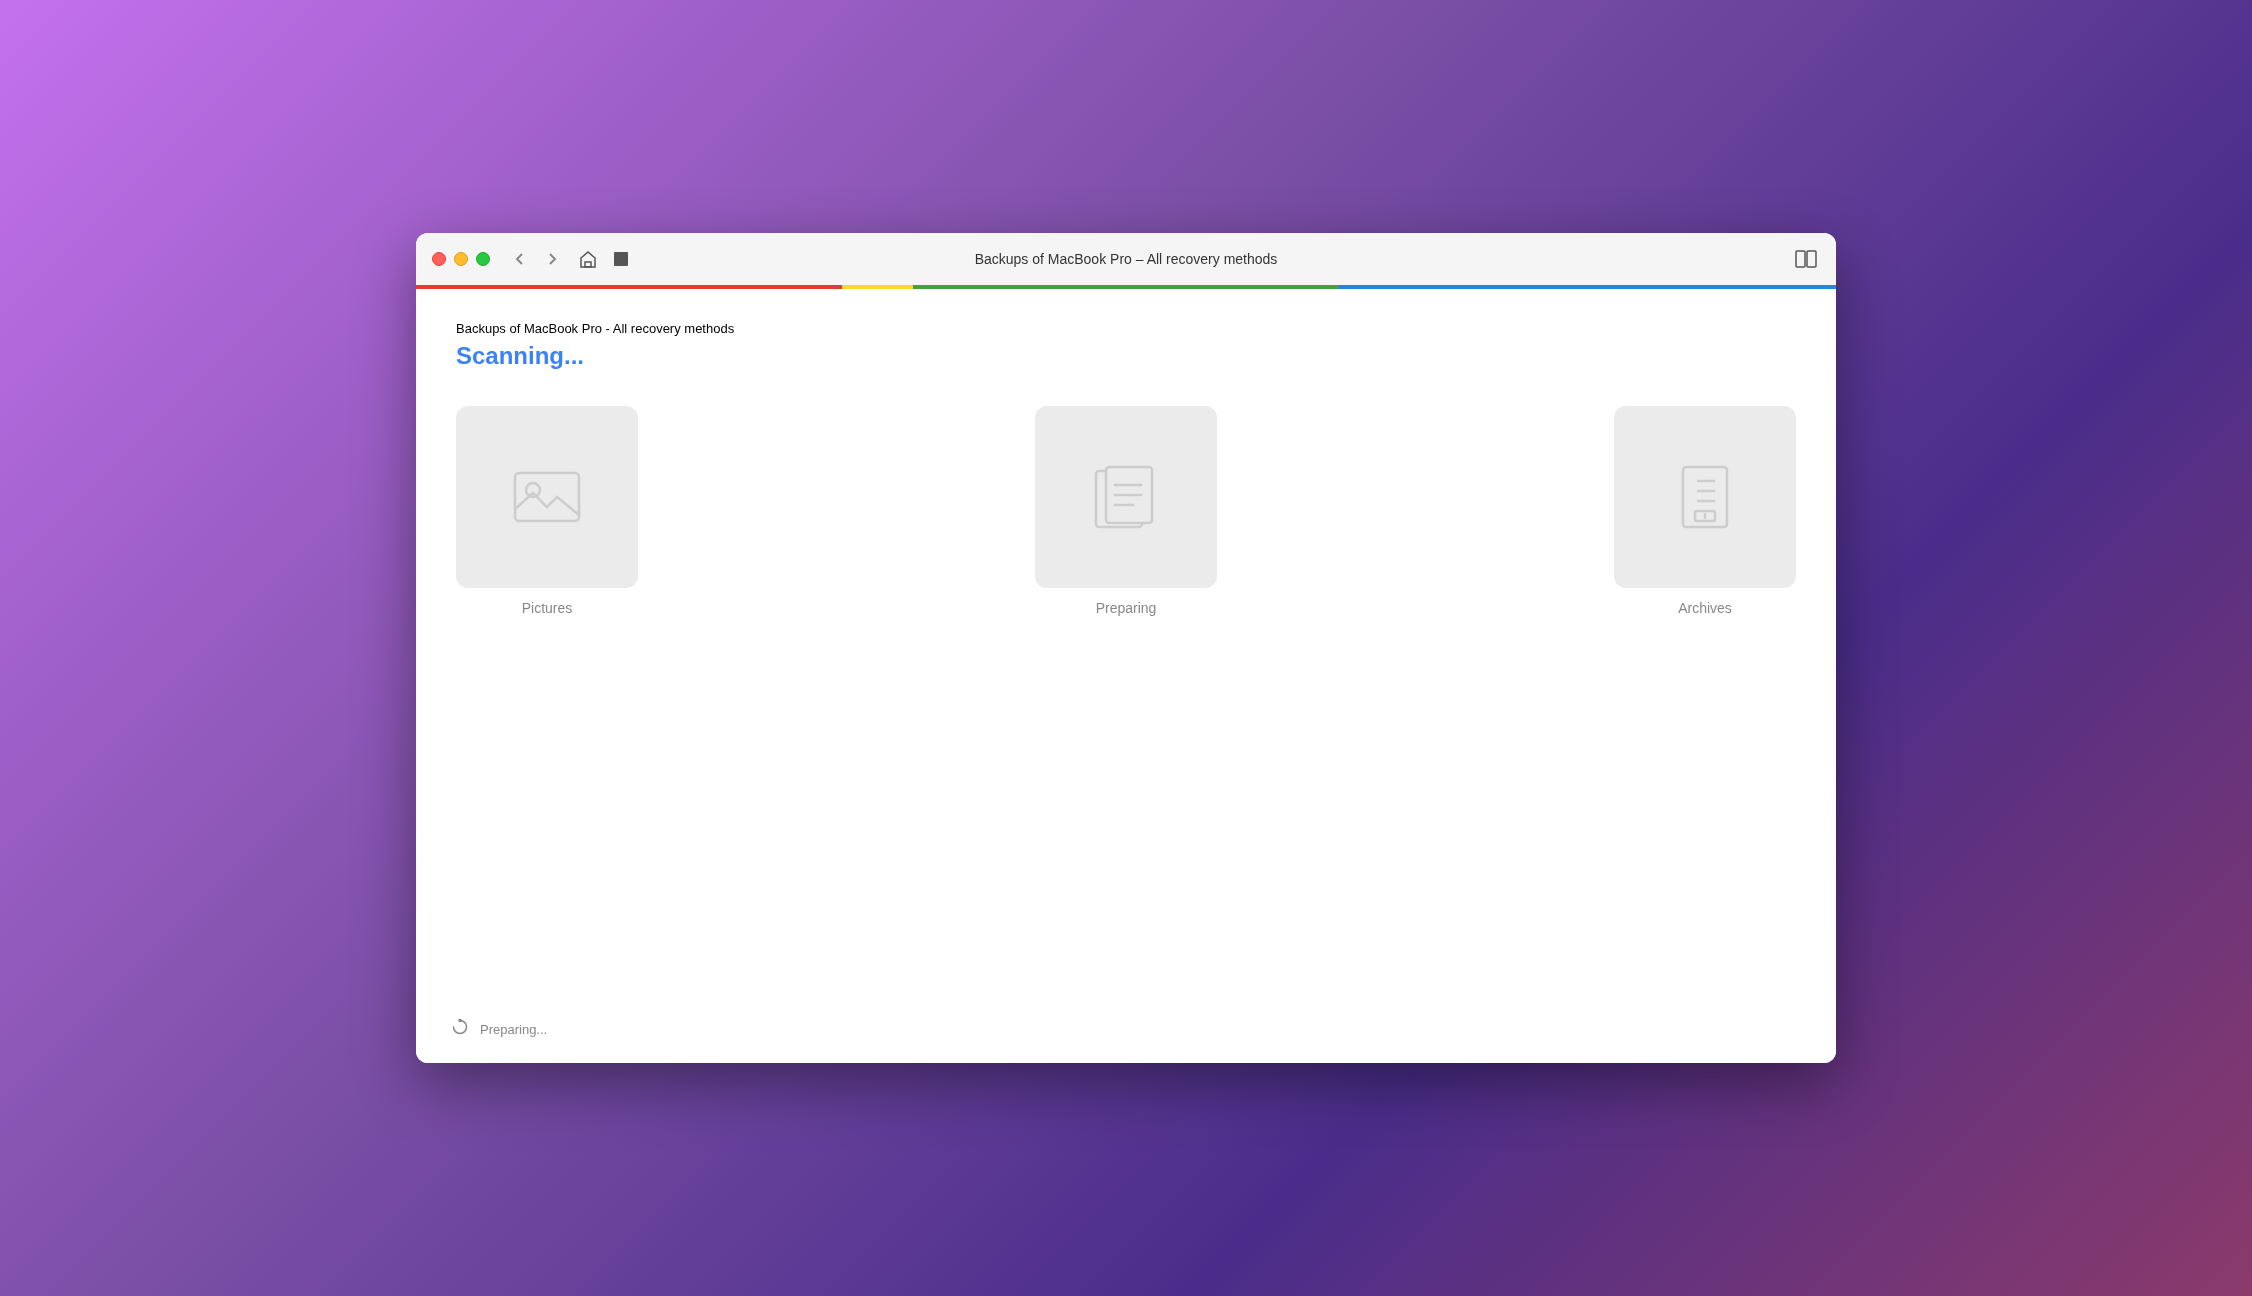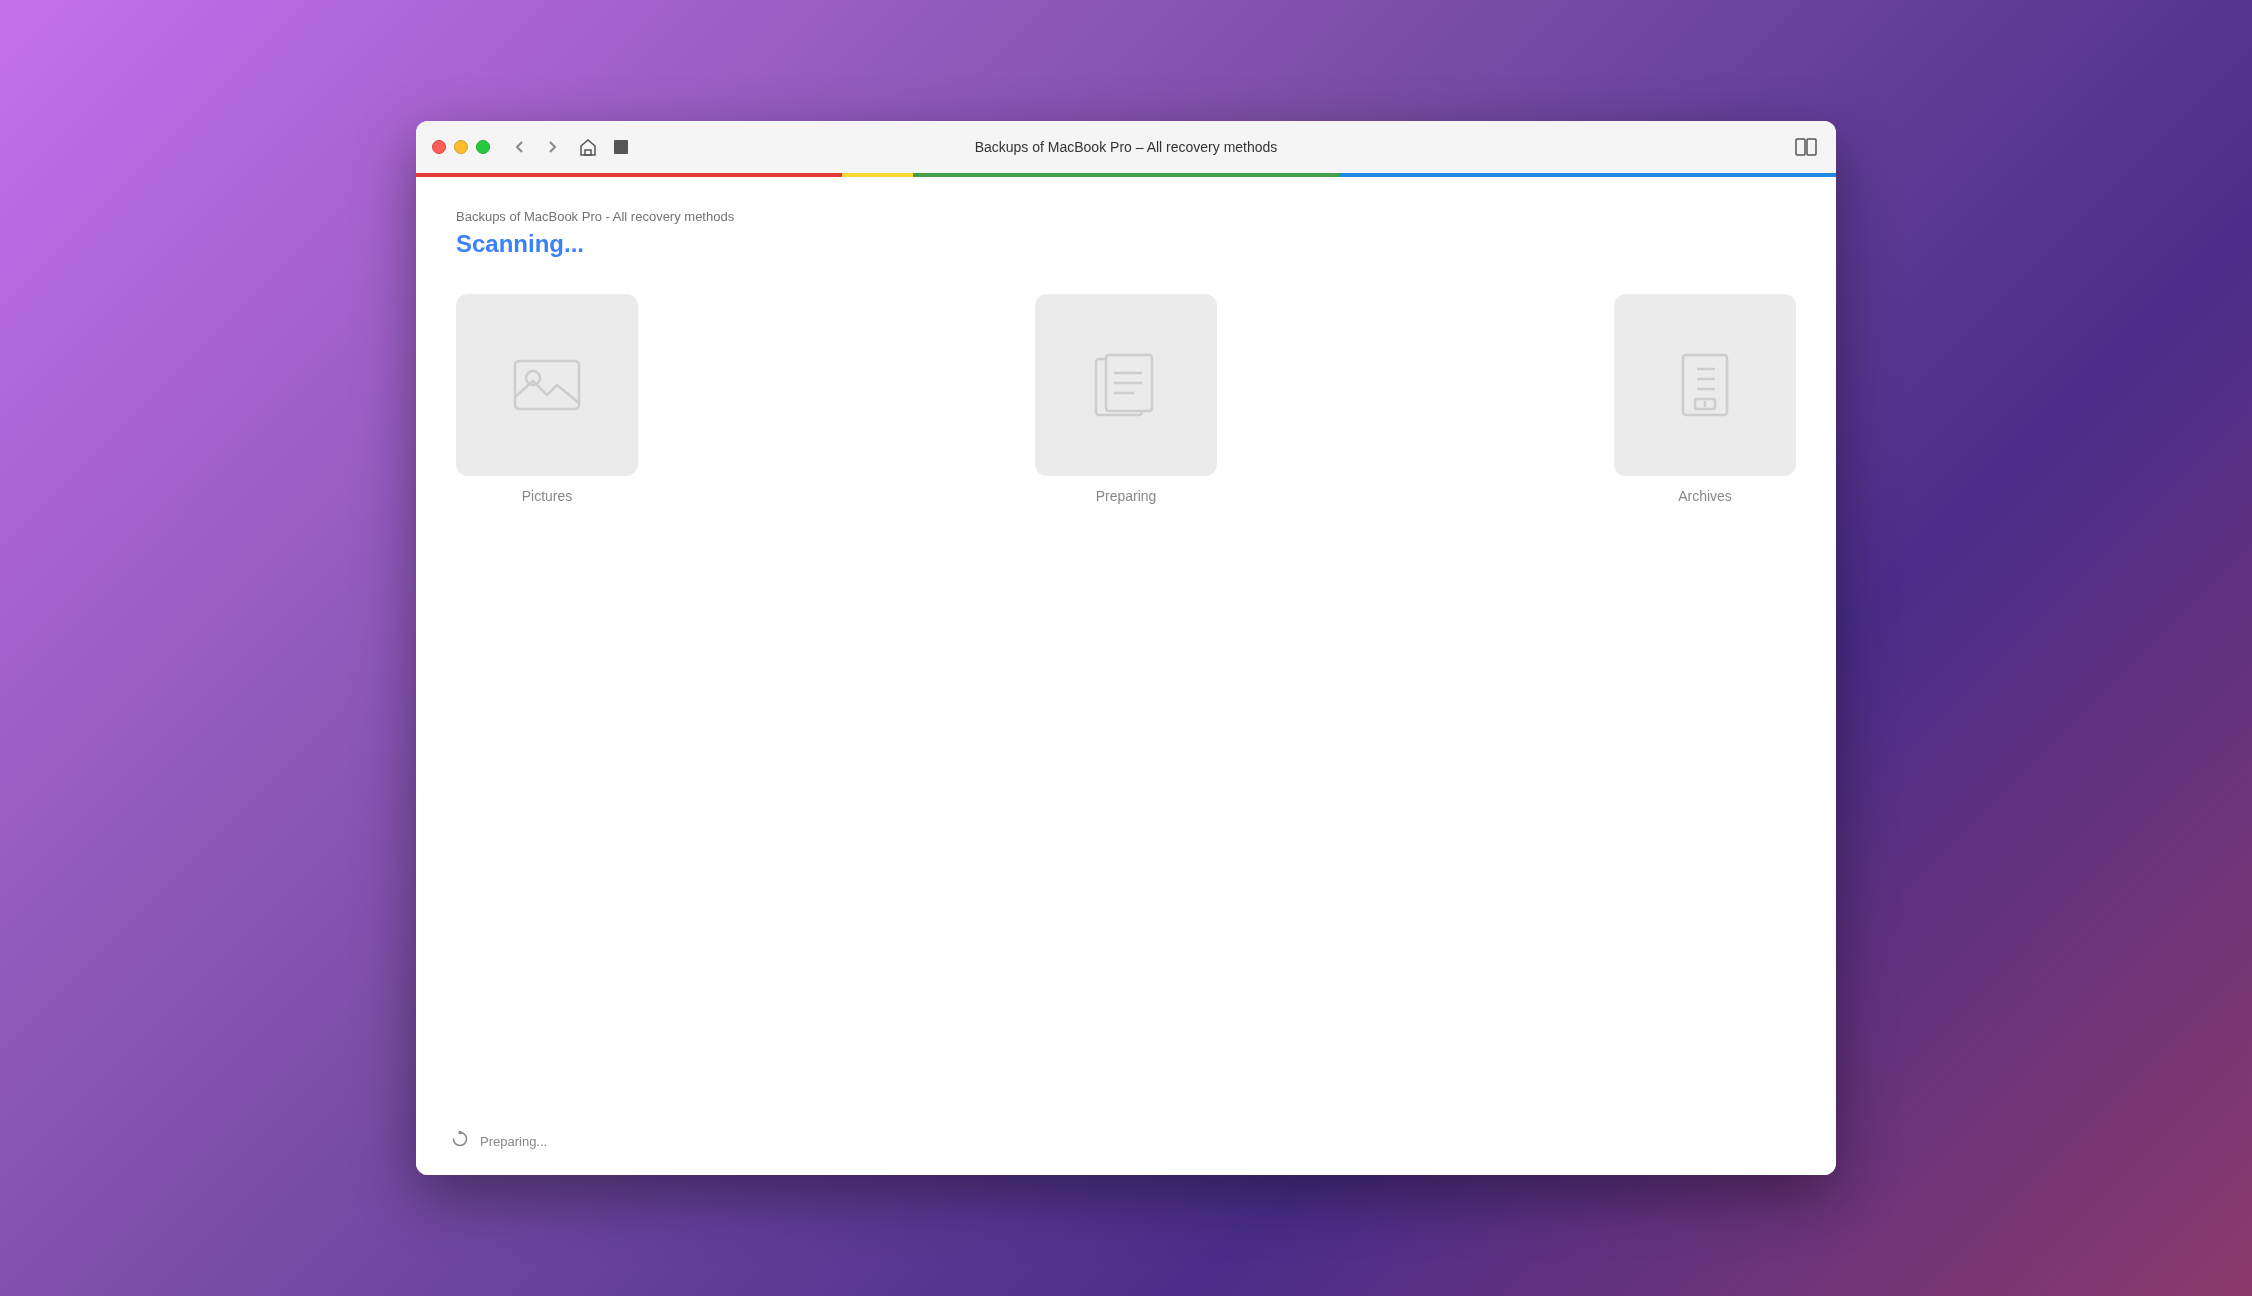--- a/index.html
+++ b/index.html
@@ -13,21 +13,21 @@
       height: 1296px;
       background: linear-gradient(135deg, #c471ed 0%, #7b4fa6 40%, #4a2d8a 70%, #8b3a6b 100%);
       display: flex;
       align-items: center;
       justify-content: center;
       font-family: -apple-system, BlinkMacSystemFont, 'Helvetica Neue', Arial, sans-serif;
     }
 
     .window {
       width: 1420px;
-      height: 1054px;
+      height: 830px;
       background: #ffffff;
       border-radius: 12px;
       overflow: hidden;
       box-shadow: 0 20px 60px rgba(0, 0, 0, 0.4);
       display: flex;
       flex-direction: column;
     }
 
     .title-bar {
       height: 52px;
@@ -179,21 +179,21 @@
       flex: 1;
       background: #ffffff;
       padding: 32px 40px;
       display: flex;
       flex-direction: column;
       position: relative;
     }
 
     .breadcrumb {
       font-size: 13px;
-      color: #737373;
+      color: #000000;
       margin-bottom: 6px;
     }
 
     .page-title {
       font-size: 24px;
       font-weight: 700;
       color: #3b82f6;
       margin-bottom: 36px;
     }
 

